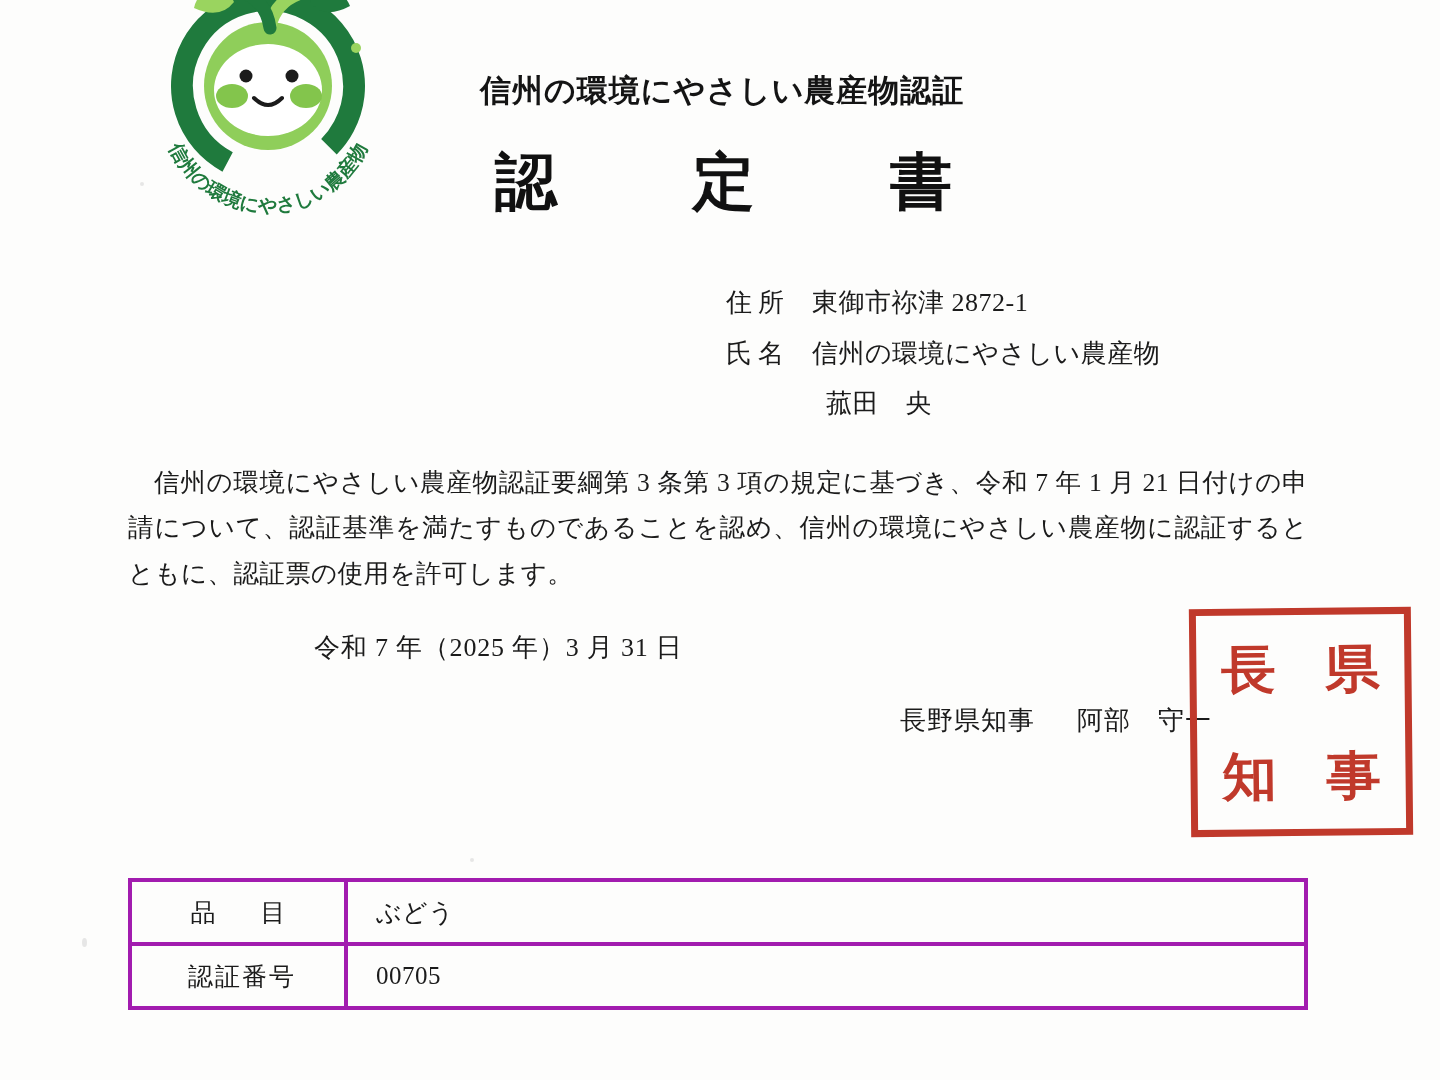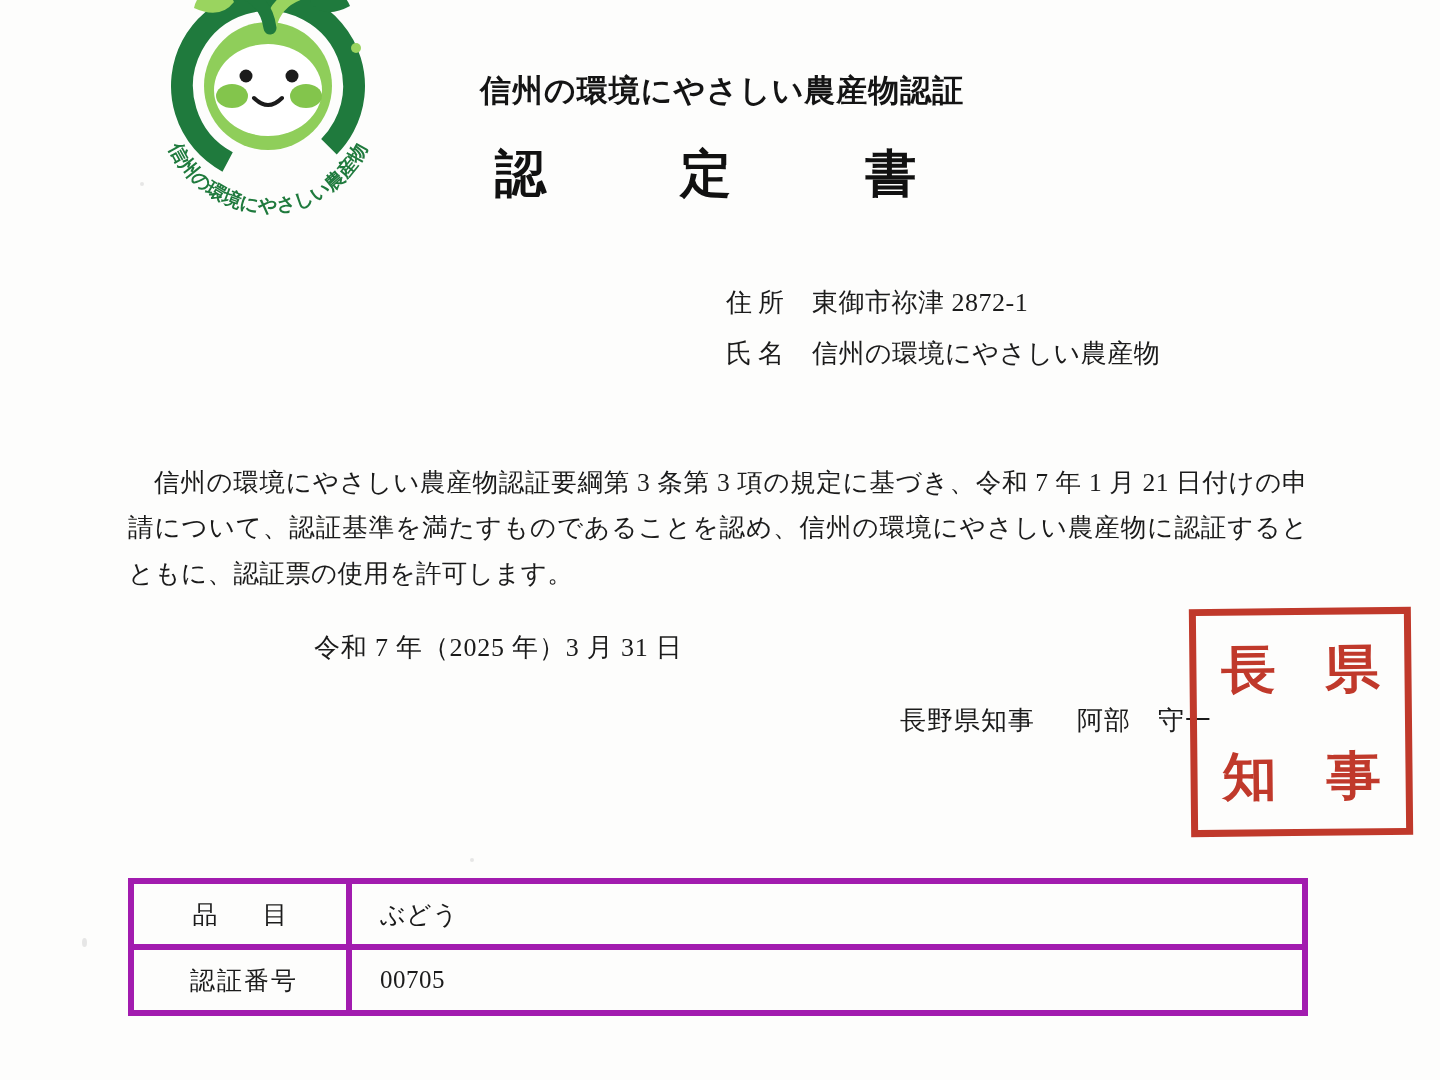--- a/index.html
+++ b/index.html
@@ -35,23 +35,23 @@
     font-weight: bold;
     font-size: 31px;
     letter-spacing: 1px;
     color: #141414;
     white-space: nowrap;
   }
   .cert-title {
     position: absolute;
     left: 495px;
     top: 140px;
-    font-family: Liberation Sans, sans-serif;
+    font-family: Liberation Serif, serif;
     font-weight: bold;
-    font-size: 51px;
+    font-size: 62px;
     letter-spacing: 60px;
     color: #111111;
     white-space: nowrap;
   }
 
   
   .recipient {
     position: absolute;
     left: 726px;
     top: 278px;
@@ -151,21 +151,21 @@
   
   .info-table {
     position: absolute;
     left: 128px;
     top: 878px;
     width: 1180px;
     border-collapse: collapse;
     font-size: 25px;
   }
   .info-table td {
-    border: 6px solid #a21caf;
+    border: 4px solid #a21caf;
     height: 60px;
     padding: 0 18px;
     vertical-align: middle;
   }
   .info-table td.key {
     width: 170px;
     text-align: center;
     letter-spacing: 10px;
     text-indent: 10px;
   }
@@ -228,20 +228,21 @@
 <div class="cert-kind">信州の環境にやさしい農産物認証</div>
 <div class="cert-title">認 定 書</div>
 
 <div class="recipient">
   <div class="row">
     <span class="lbl">住所</span><span class="val">東御市祢津 2872-1</span>
   </div>
   <div class="row">
     <span class="lbl">氏名</span><span class="val">信州の環境にやさしい農産物</span>
   </div>
+  <div class="row-indent">菰田　央</div>
 </div>
 
 <div class="body-text">信州の環境にやさしい農産物認証要綱第 3 条第 3 項の規定に基づき、令和 7 年 1 月 21 日付けの申請について、認証基準を満たすものであることを認め、信州の環境にやさしい農産物に認証するとともに、認証票の使用を許可します。</div>
 
 <div class="doc-date">令和 7 年（2025 年）3 月 31 日</div>
 
 <div class="signer">
   <span>長野県知事</span><span class="name">阿部　守一</span>
 </div>
 

